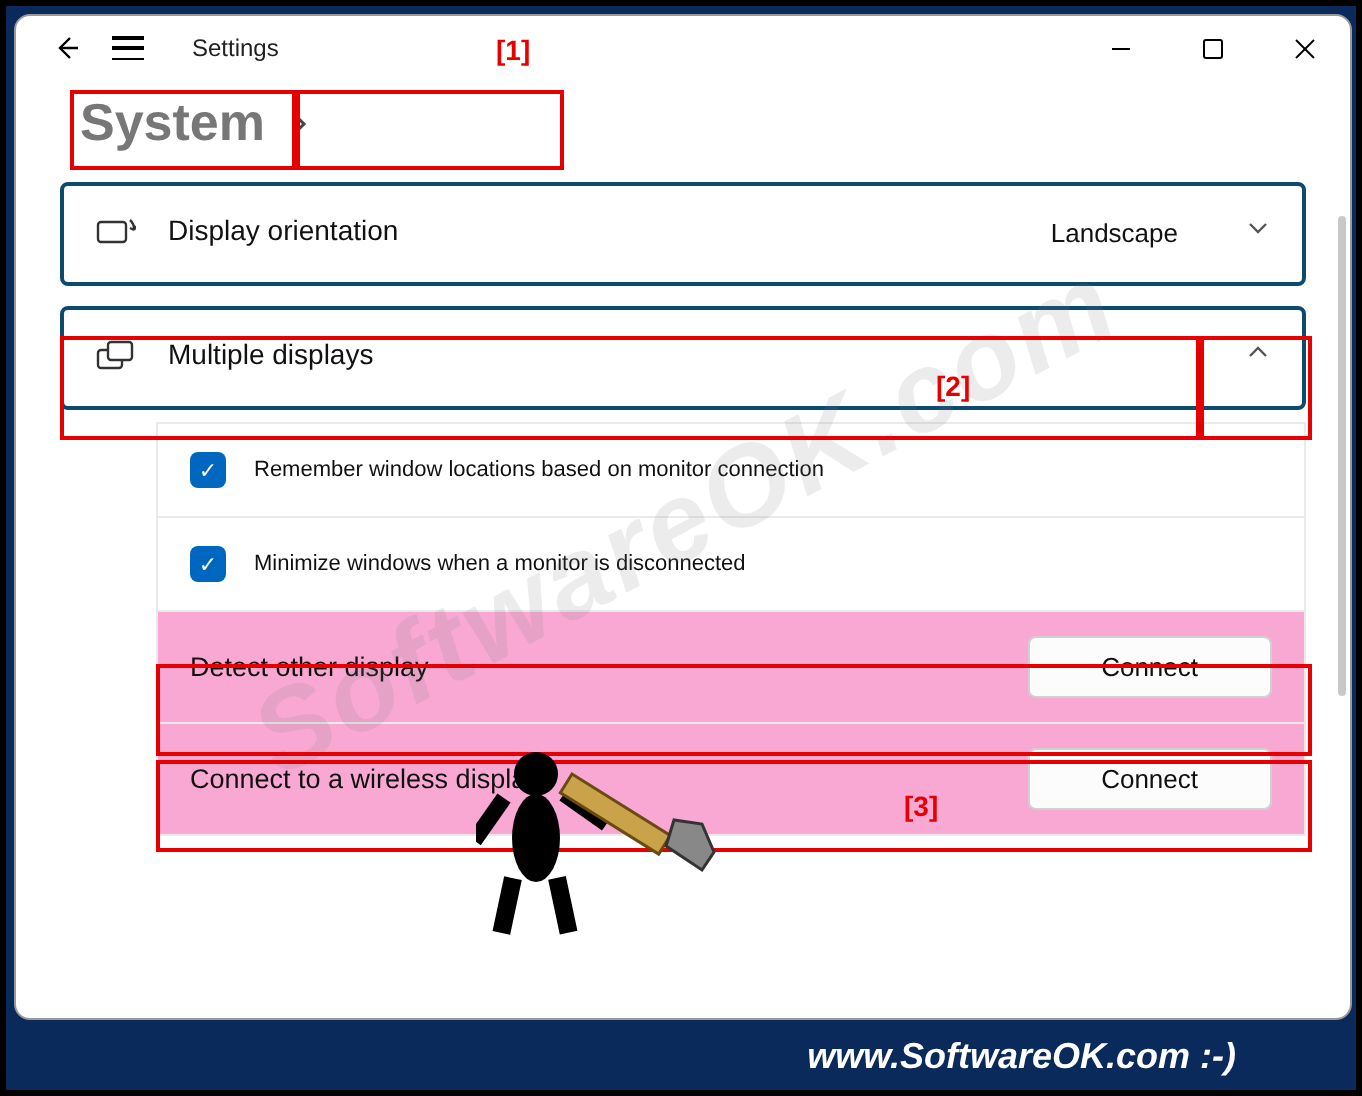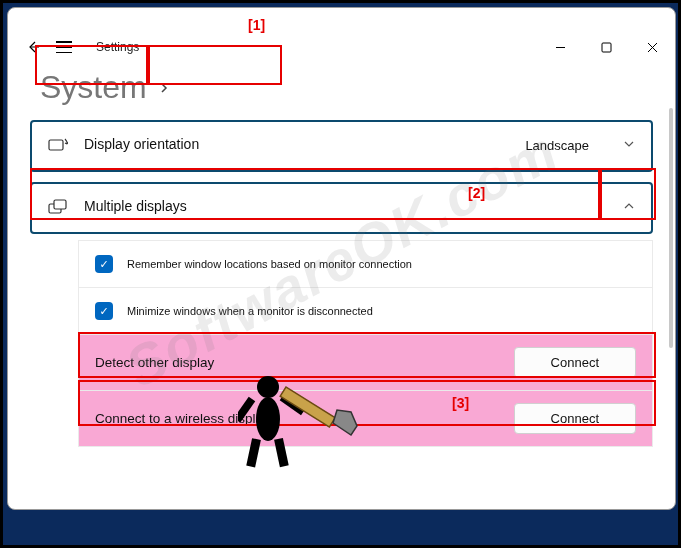--- a/index.html
+++ b/index.html
@@ -1,28 +1,28 @@
 <!DOCTYPE html>
 <html><head>
   <meta charset="utf-8">
   <style>
     * { margin: 0; padding: 0; box-sizing: border-box; font-family: "Segoe UI", -apple-system, sans-serif; }
     body { background: #0b2a5c; width: 681px; height: 548px; overflow: hidden; position: relative; }
     .outer-frame { border: 3px solid #000; width: 681px; height: 548px; position: relative; }
     .window { background: #fff; width: 669px; height: 503px; margin: 4px; border: 1px solid #999; border-radius: 8px; position: relative; overflow: hidden; }
-    .titlebar { height: 32px; display: flex; position: relative; margin-top: 23px; }
+    .titlebar { height: 32px; display: flex; position: relative; }
     .tb-left { display: flex; align-items: center; gap: 16px; padding-left: 18px; }
     .back-icon { width: 14px; height: 14px; display: flex; align-items: center; justify-content: center; }
     .hamburger-icon { width: 16px; height: 12px; display: flex; flex-direction: column; justify-content: space-between; }
     .hamburger-icon span { height: 1.5px; background: #000; width: 100%; }
     .tb-title { font-size: 12px; margin-left: 8px; color: #222; }
     .win-controls { position: absolute; right: 0; top: 0; display: flex; }
     .win-btn { width: 46px; height: 32px; display: flex; align-items: center; justify-content: center; }
     .breadcrumb { display: flex; align-items: center; gap: 8px; padding: 6px 28px 14px 28px; }
-    .bc-item { font-size: 32px; font-weight: 400; color: #777; padding: 0 4px; }
+    .bc-item { font-size: 26px; font-weight: 700; color: #777; padding: 0 4px; }
     .bc-item.current { color: #111; }
     .bc-chev { font-size: 14px; color: #555; }
     .content { padding: 0 22px 0 22px; }
     .card { background: #fff; border: 2px solid #0c4a6e; border-radius: 4px; margin-bottom: 6px; padding: 14px 16px; display: flex; align-items: flex-start; position: relative; }
     .card-icon { width: 20px; height: 20px; margin-right: 16px; display: flex; align-items: center; justify-content: center; color: #333; }
     .card-body { flex: 1; }
     .card-title { font-size: 14px; color: #111; }
     .card-sub { font-size: 12px; color: #666; margin-top: 2px; }
     .card-right { display: flex; align-items: center; gap: 28px; }
     .dropdown { font-size: 13px; color: #111; padding-right: 6px; }
@@ -187,13 +187,14 @@
       <rect x="14" y="70" width="9" height="28" fill="#000" transform="rotate(12 18 70)"></rect>
       <rect x="36" y="70" width="9" height="28" fill="#000" transform="rotate(-12 40 70)"></rect>
       <rect x="10" y="30" width="8" height="26" fill="#000" transform="rotate(35 14 30)"></rect>
       <rect x="40" y="28" width="8" height="26" fill="#000" transform="rotate(-55 44 28)"></rect>
       <rect x="48" y="18" width="58" height="11" fill="#c9a24a" stroke="#6b4a12" stroke-width="1.5" transform="rotate(32 48 18)"></rect>
       <path d="M95 54 l18 12 l6 -9 l-6 -14 l-14 -2 z" fill="#888" stroke="#333" stroke-width="1.5" transform="rotate(0)"></path>
     </svg>
 
   </div>
 
+  <div class="footer-text">www.SoftwareOK.com :-)</div>
 </div>
 
 </body></html>

